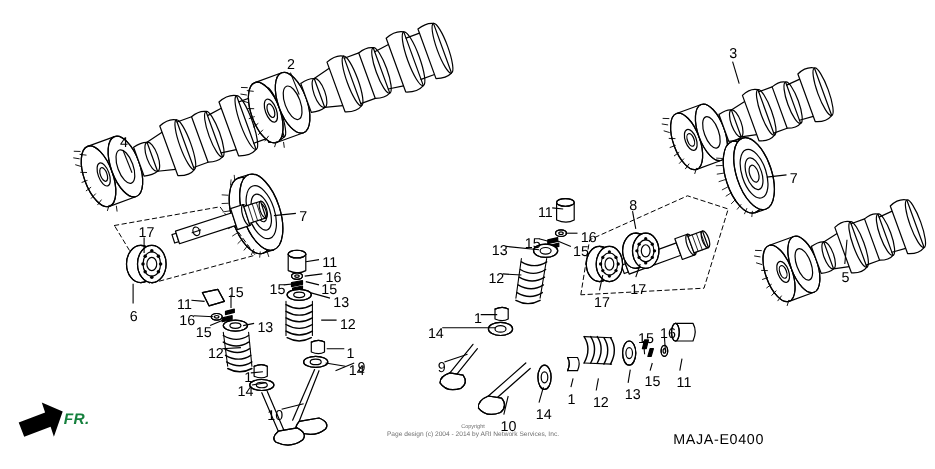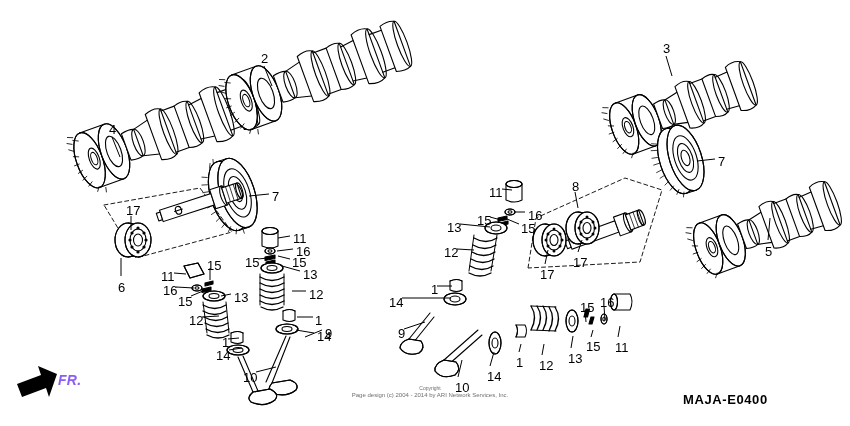--- a/index.html
+++ b/index.html
@@ -4,21 +4,21 @@
 <style>
   html,body{margin:0;padding:0;background:#ffffff;}
   body{width:850px;height:426px;position:relative;overflow:hidden;
        font-family:"Liberation Sans", sans-serif;color:#000;}
   #stage{position:absolute;left:0;top:0;width:850px;height:426px;}
   #stage svg{position:absolute;left:0;top:0;}
   .callout{position:absolute;font-size:13px;font-weight:400;color:#000;
            font-family:"Liberation Sans", sans-serif;line-height:1;
            white-space:nowrap;}
   #fr-label{position:absolute;font-size:14px;font-weight:bold;font-style:italic;
-            letter-spacing:.3px;color:#8b5cf6;}
+            letter-spacing:.3px;color:#15803d;}
   #partno{position:absolute;font-size:13px;letter-spacing:.6px;color:#000;
           font-family:"Liberation Sans", sans-serif;white-space:nowrap;}
   .copy{position:absolute;text-align:center;color:#6f6f6f;white-space:nowrap;
         font-family:"Liberation Sans", sans-serif;}
   #copy1{font-size:5px;}
   #copy2{font-size:6px;}
 </style>
 </head>
 <body>
 
@@ -554,15 +554,15 @@
       <div class="callout" style="left: 586px; top: 340px;">15</div>
       <div class="callout" style="left: 600px; top: 296px;">16</div>
       <div class="callout" style="left: 615px; top: 341px;">11</div>
     </div>
 
 <div id="fr-label" style="left:58px;top:372px;">FR.</div>
 
 <div class="copy" id="copy1" style="left:345px;top:385px;width:170px;">Copyright</div>
 <div class="copy" id="copy2" style="left:325px;top:392px;width:210px;">Page design (c) 2004 - 2014 by ARI Network Services, Inc.</div>
 
-<div id="partno" style="left:683px;top:392px;font-weight:bold;">MAJA-E0400</div>
+<div id="partno" style="left:612px;top:392px;">MAJA-E0400</div>
 
 </div>
 
 </body></html>

